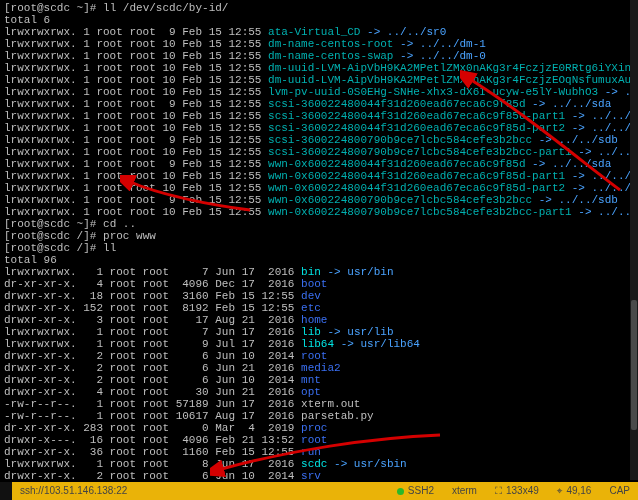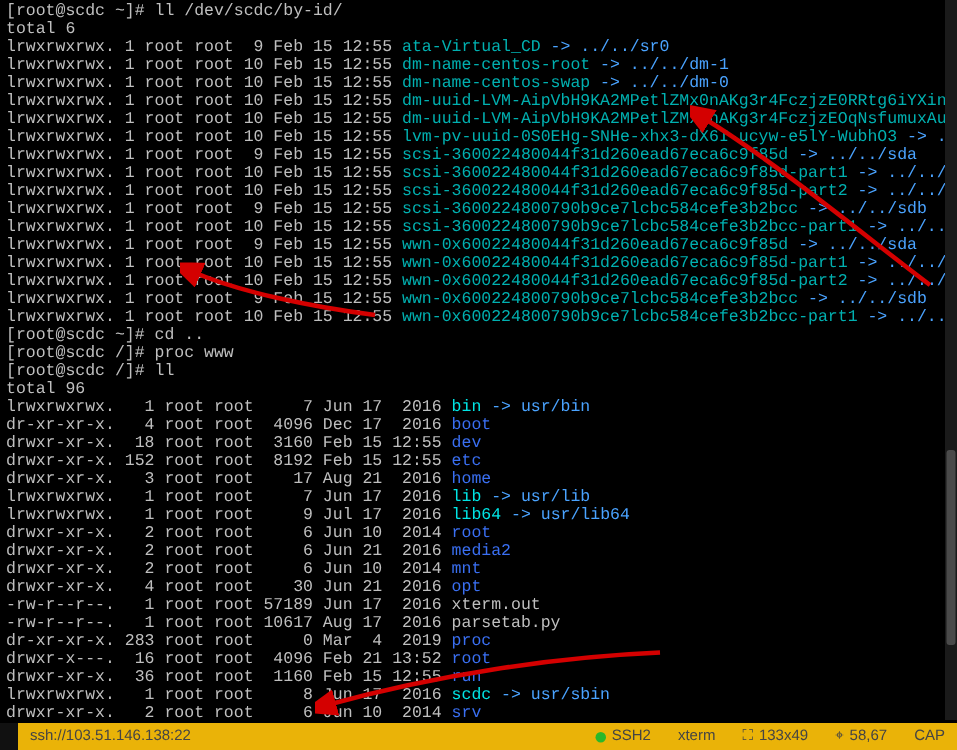--- a/index.html
+++ b/index.html
@@ -151,16 +151,16 @@
       <span class="dot" style="background:#2ab82a"></span>
       <span>SSH2</span>
     </span>
   <span class="seg">xterm</span>
   <span class="seg">
       <span>⛶</span>
       <span>133x49</span>
     </span>
   <span class="seg">
       <span>⌖</span>
-      <span>58,67</span>
+      <span>49,16</span>
     </span>
   <span class="seg">CAP</span>
 </div>
 
 </body></html>

